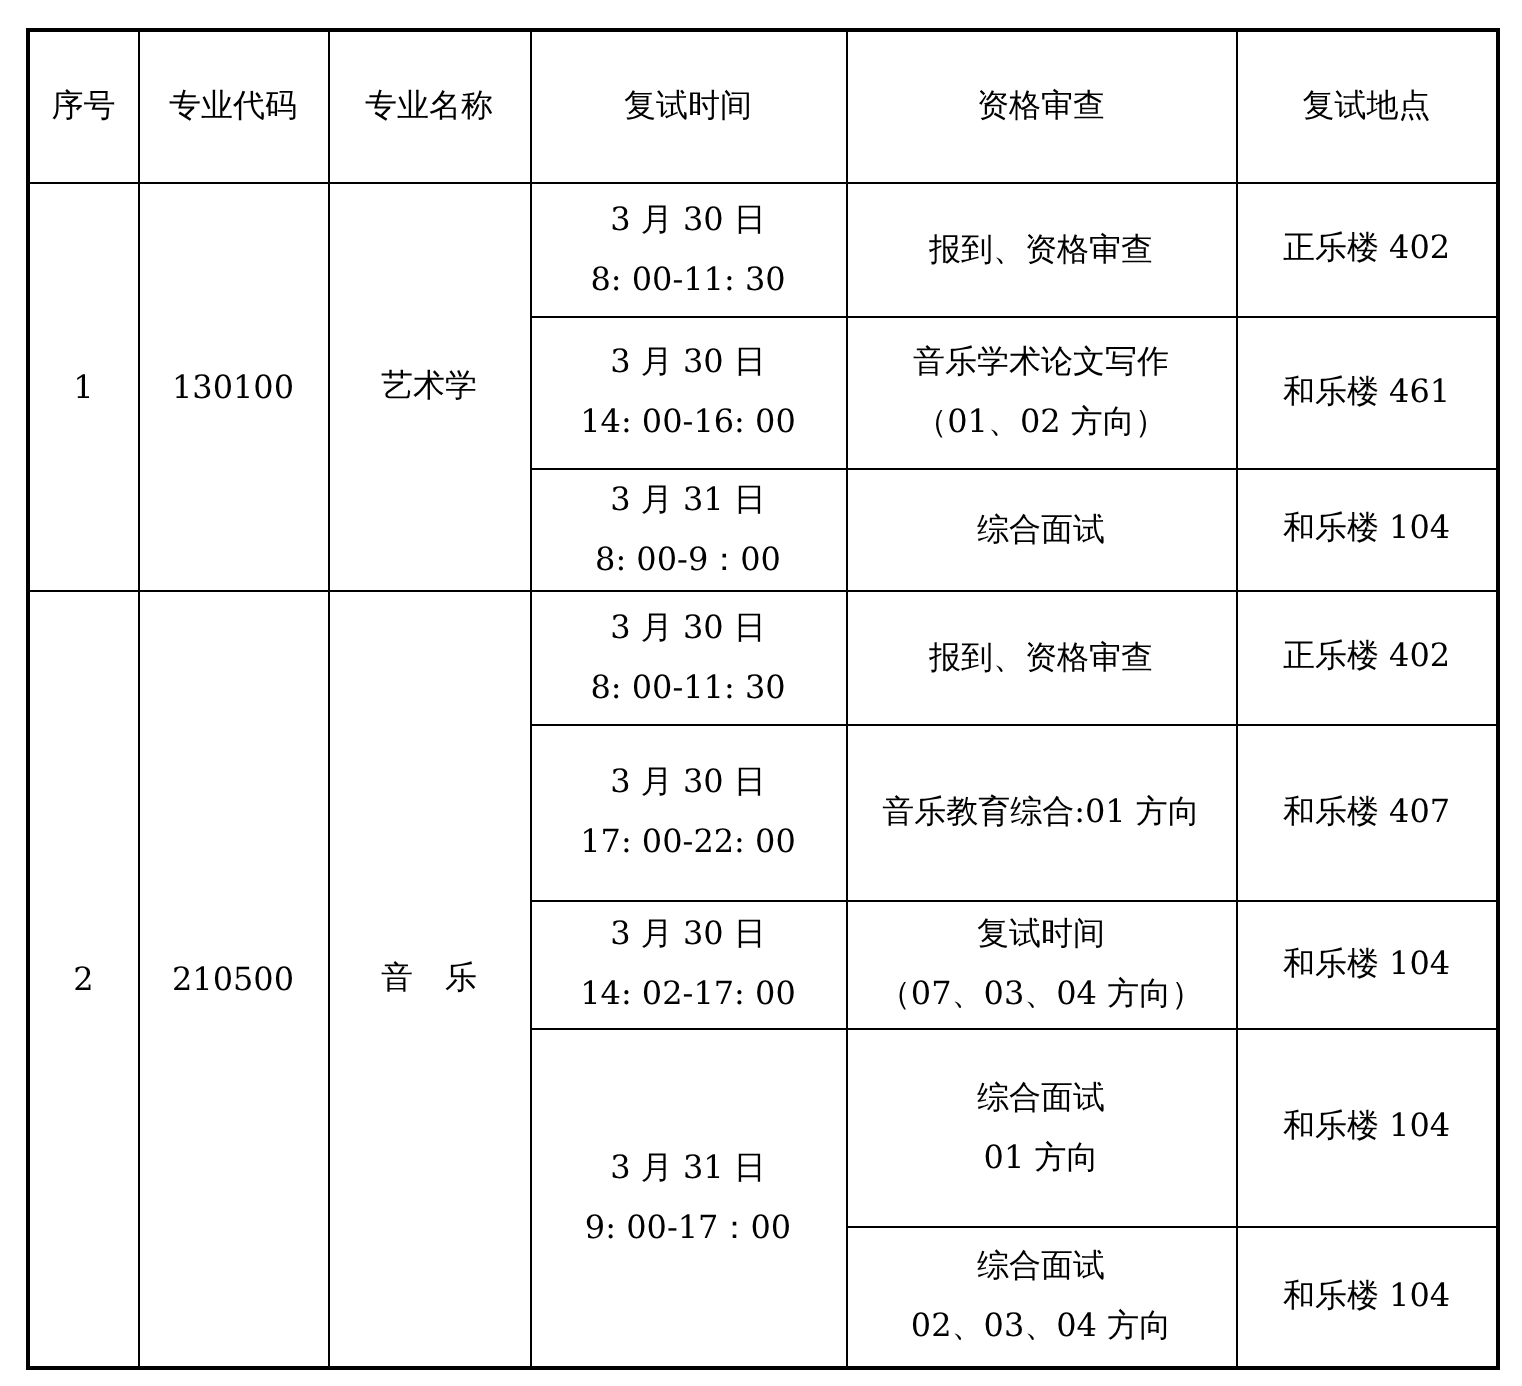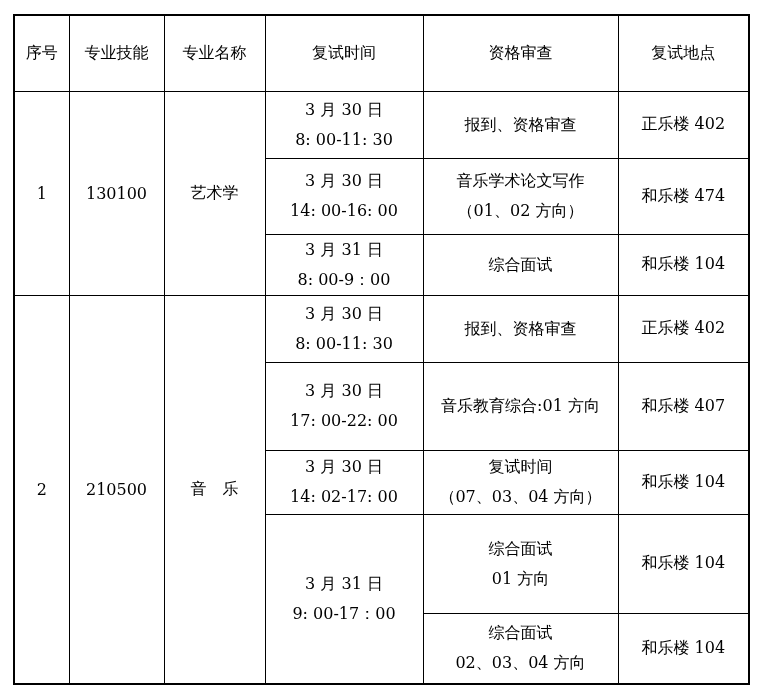--- a/index.html
+++ b/index.html
@@ -60,21 +60,21 @@
       <col style="width:55px">
         <col style="width:95px">
         <col style="width:101px">
       <col style="width:158px">
         <col style="width:195px">
         <col style="width:131px">
     </colgroup>
     <thead>
       <tr class="hdr">
         <th>序号</th>
-        <th>专业技能</th>
+        <th>专业代码</th>
         <th>专业名称</th>
         <th>复试时间</th>
         <th>资格审查</th>
         <th>复试地点</th>
       </tr>
     </thead>
     <tbody>
 
       <tr class="r1a">
         <td rowspan="3">1</td>
@@ -91,21 +91,21 @@
       </tr>
       <tr class="r1b">
         <td>
           <div class="line">3 月 30 日</div>
           <div class="line">14: 00-16: 00</div>
         </td>
         <td>
           <div class="line">音乐学术论文写作</div>
           <div class="line">（01、02 方向）</div>
         </td>
-        <td>和乐楼 474</td>
+        <td>和乐楼 461</td>
       </tr>
       <tr class="r1c">
         <td>
           <div class="line">3 月 31 日</div>
           <div class="line">8: 00-9：00</div>
         </td>
         <td>
           <div class="line">综合面试</div>
         </td>
         <td>和乐楼 104</td>

